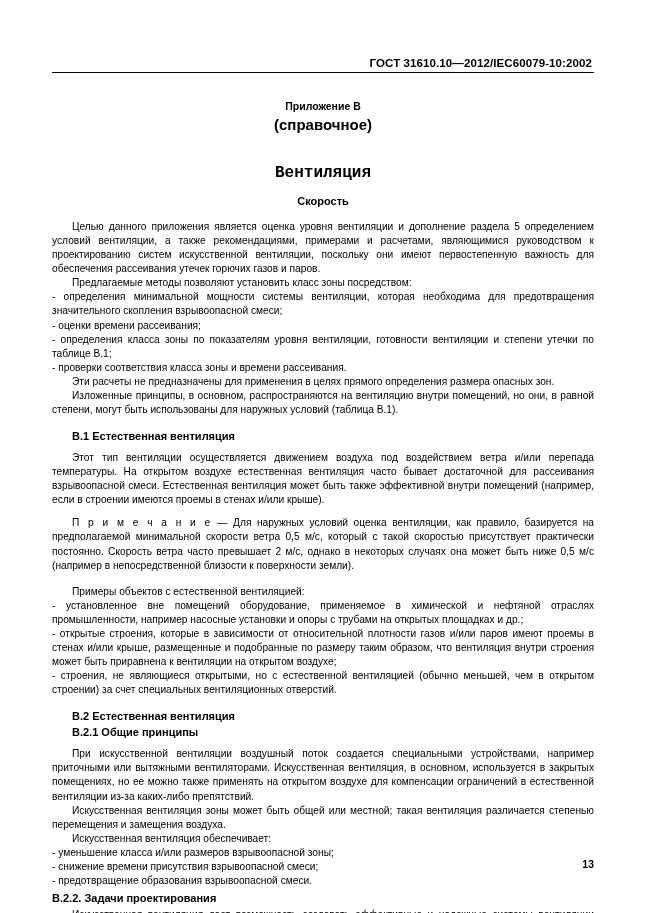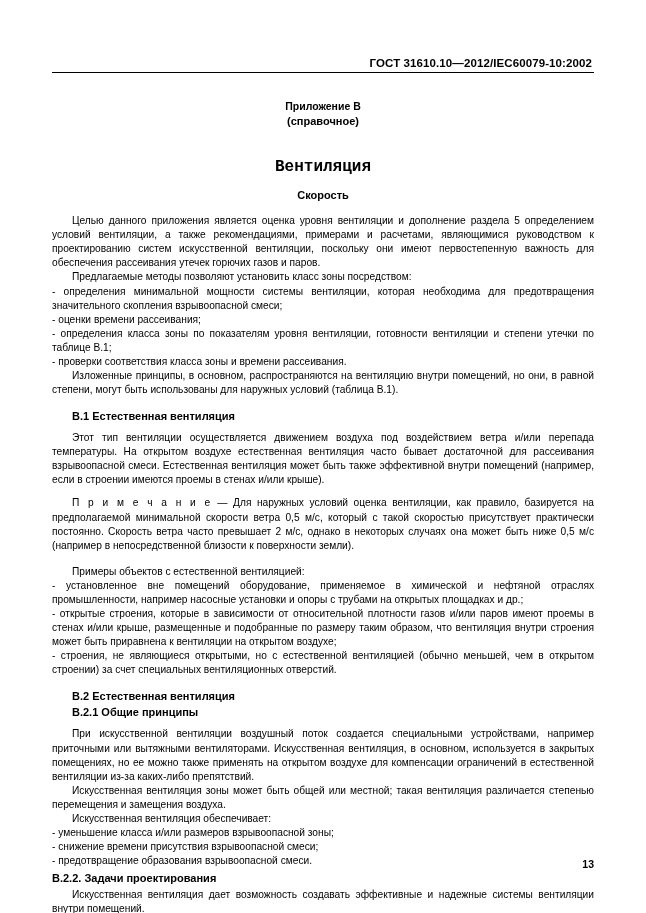--- a/index.html
+++ b/index.html
@@ -38,21 +38,21 @@
   }
   .annex-head {
     text-align: center;
     font-size: 10.5px;
     font-weight: bold;
     margin-top: 26px;
     line-height: 1.45;
   }
   .annex-sub {
     text-align: center;
-    font-size: 11px;
+    font-size: 15px;
     font-weight: bold;
     line-height: 1.45;
   }
   .sec-title {
     text-align: center;
     font-size: 16px;
     font-weight: bold;
     margin-top: 28px;
     font-family: Liberation Mono, monospace;
   }
@@ -119,20 +119,21 @@
   <div class="sec-title">Вентиляция</div>
   <div class="sec-title2">Скорость</div>
 
   <div class="body-block">
     <p class="indent">Целью данного приложения является оценка уровня вентиляции и дополнение раздела 5 определением условий вентиляции, а также рекомендациями, примерами и расчетами, являющимися руководством к проектированию систем искусственной вентиляции, поскольку они имеют первостепенную важность для обеспечения рассеивания утечек горючих газов и паров.</p>
     <p class="indent">Предлагаемые методы позволяют установить класс зоны посредством:</p>
     <p>- определения минимальной мощности системы вентиляции, которая необходима для предотвращения значительного скопления взрывоопасной смеси;</p>
     <p>- оценки времени рассеивания;</p>
     <p>- определения класса зоны по показателям уровня вентиляции, готовности вентиляции и степени утечки по таблице В.1;</p>
     <p>- проверки соответствия класса зоны и времени рассеивания.</p>
+    <p class="indent">Эти расчеты не предназначены для применения в целях прямого определения размера опасных зон.</p>
     <p class="indent">Изложенные принципы, в основном, распространяются на вентиляцию внутри помещений, но они, в равной степени, могут быть использованы для наружных условий (таблица В.1).</p>
   </div>
 
   <h3 class="sub">В.1 Естественная вентиляция</h3>
   <div class="gap">
     <p class="indent">Этот тип вентиляции осуществляется движением воздуха под воздействием ветра и/или перепада температуры. На открытом воздухе естественная вентиляция часто бывает достаточной для рассеивания взрывоопасной смеси. Естественная вентиляция может быть также эффективной внутри помещений (например, если в строении имеются проемы в стенах и/или крыше).</p>
     <p class="indent" style="margin-top:9px;"><span class="note-lead">П р и м е ч а н и е</span><span> — Для наружных условий оценка вентиляции, как правило, базируется на предполагаемой минимальной скорости ветра 0,5 м/с, который с такой скоростью присутствует практически постоянно. Скорость ветра часто превышает 2 м/с, однако в некоторых случаях она может быть ниже 0,5 м/с (например в непосредственной близости к поверхности земли).</span></p>
     <p class="indent" style="margin-top:12px;">Примеры объектов с естественной вентиляцией:</p>
     <p>- установленное вне помещений оборудование, применяемое в химической и нефтяной отраслях промышленности, например насосные установки и опоры с трубами на открытых площадках и др.;</p>
     <p>- открытые строения, которые в зависимости от относительной плотности газов и/или паров имеют проемы в стенах и/или крыше, размещенные и подобранные по размеру таким образом, что вентиляция внутри строения может быть приравнена к вентиляции на открытом воздухе;</p>

